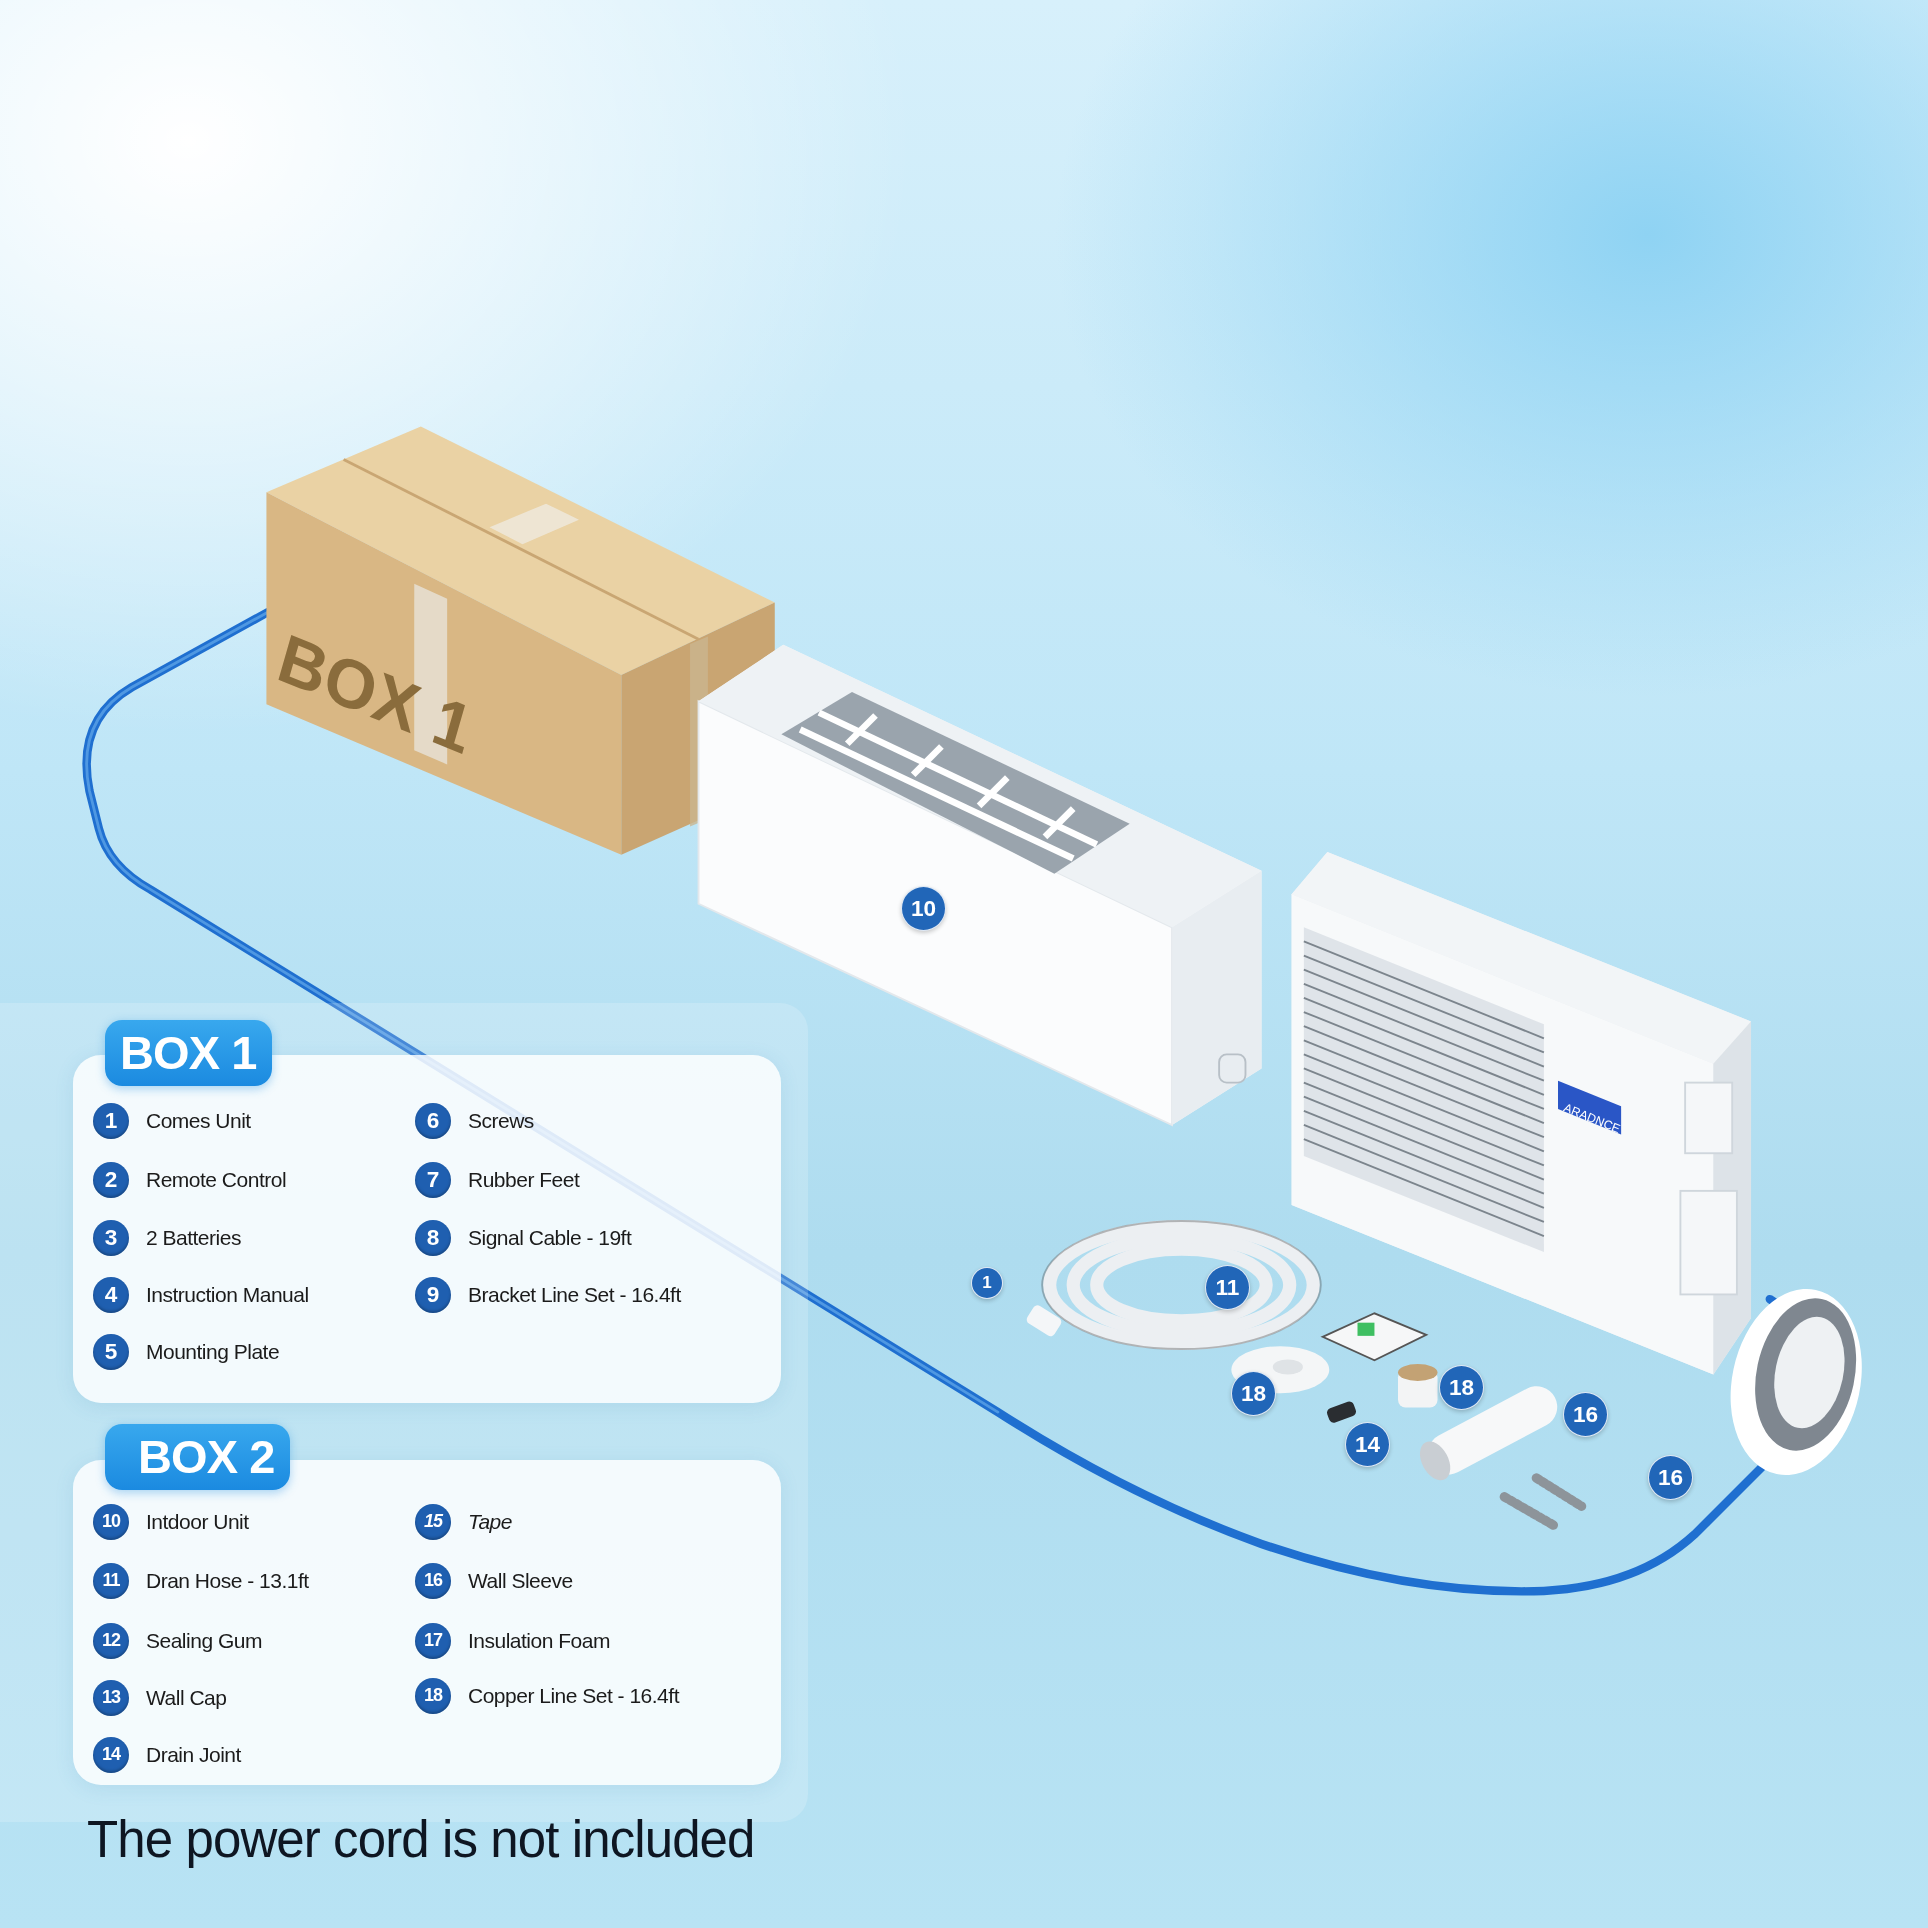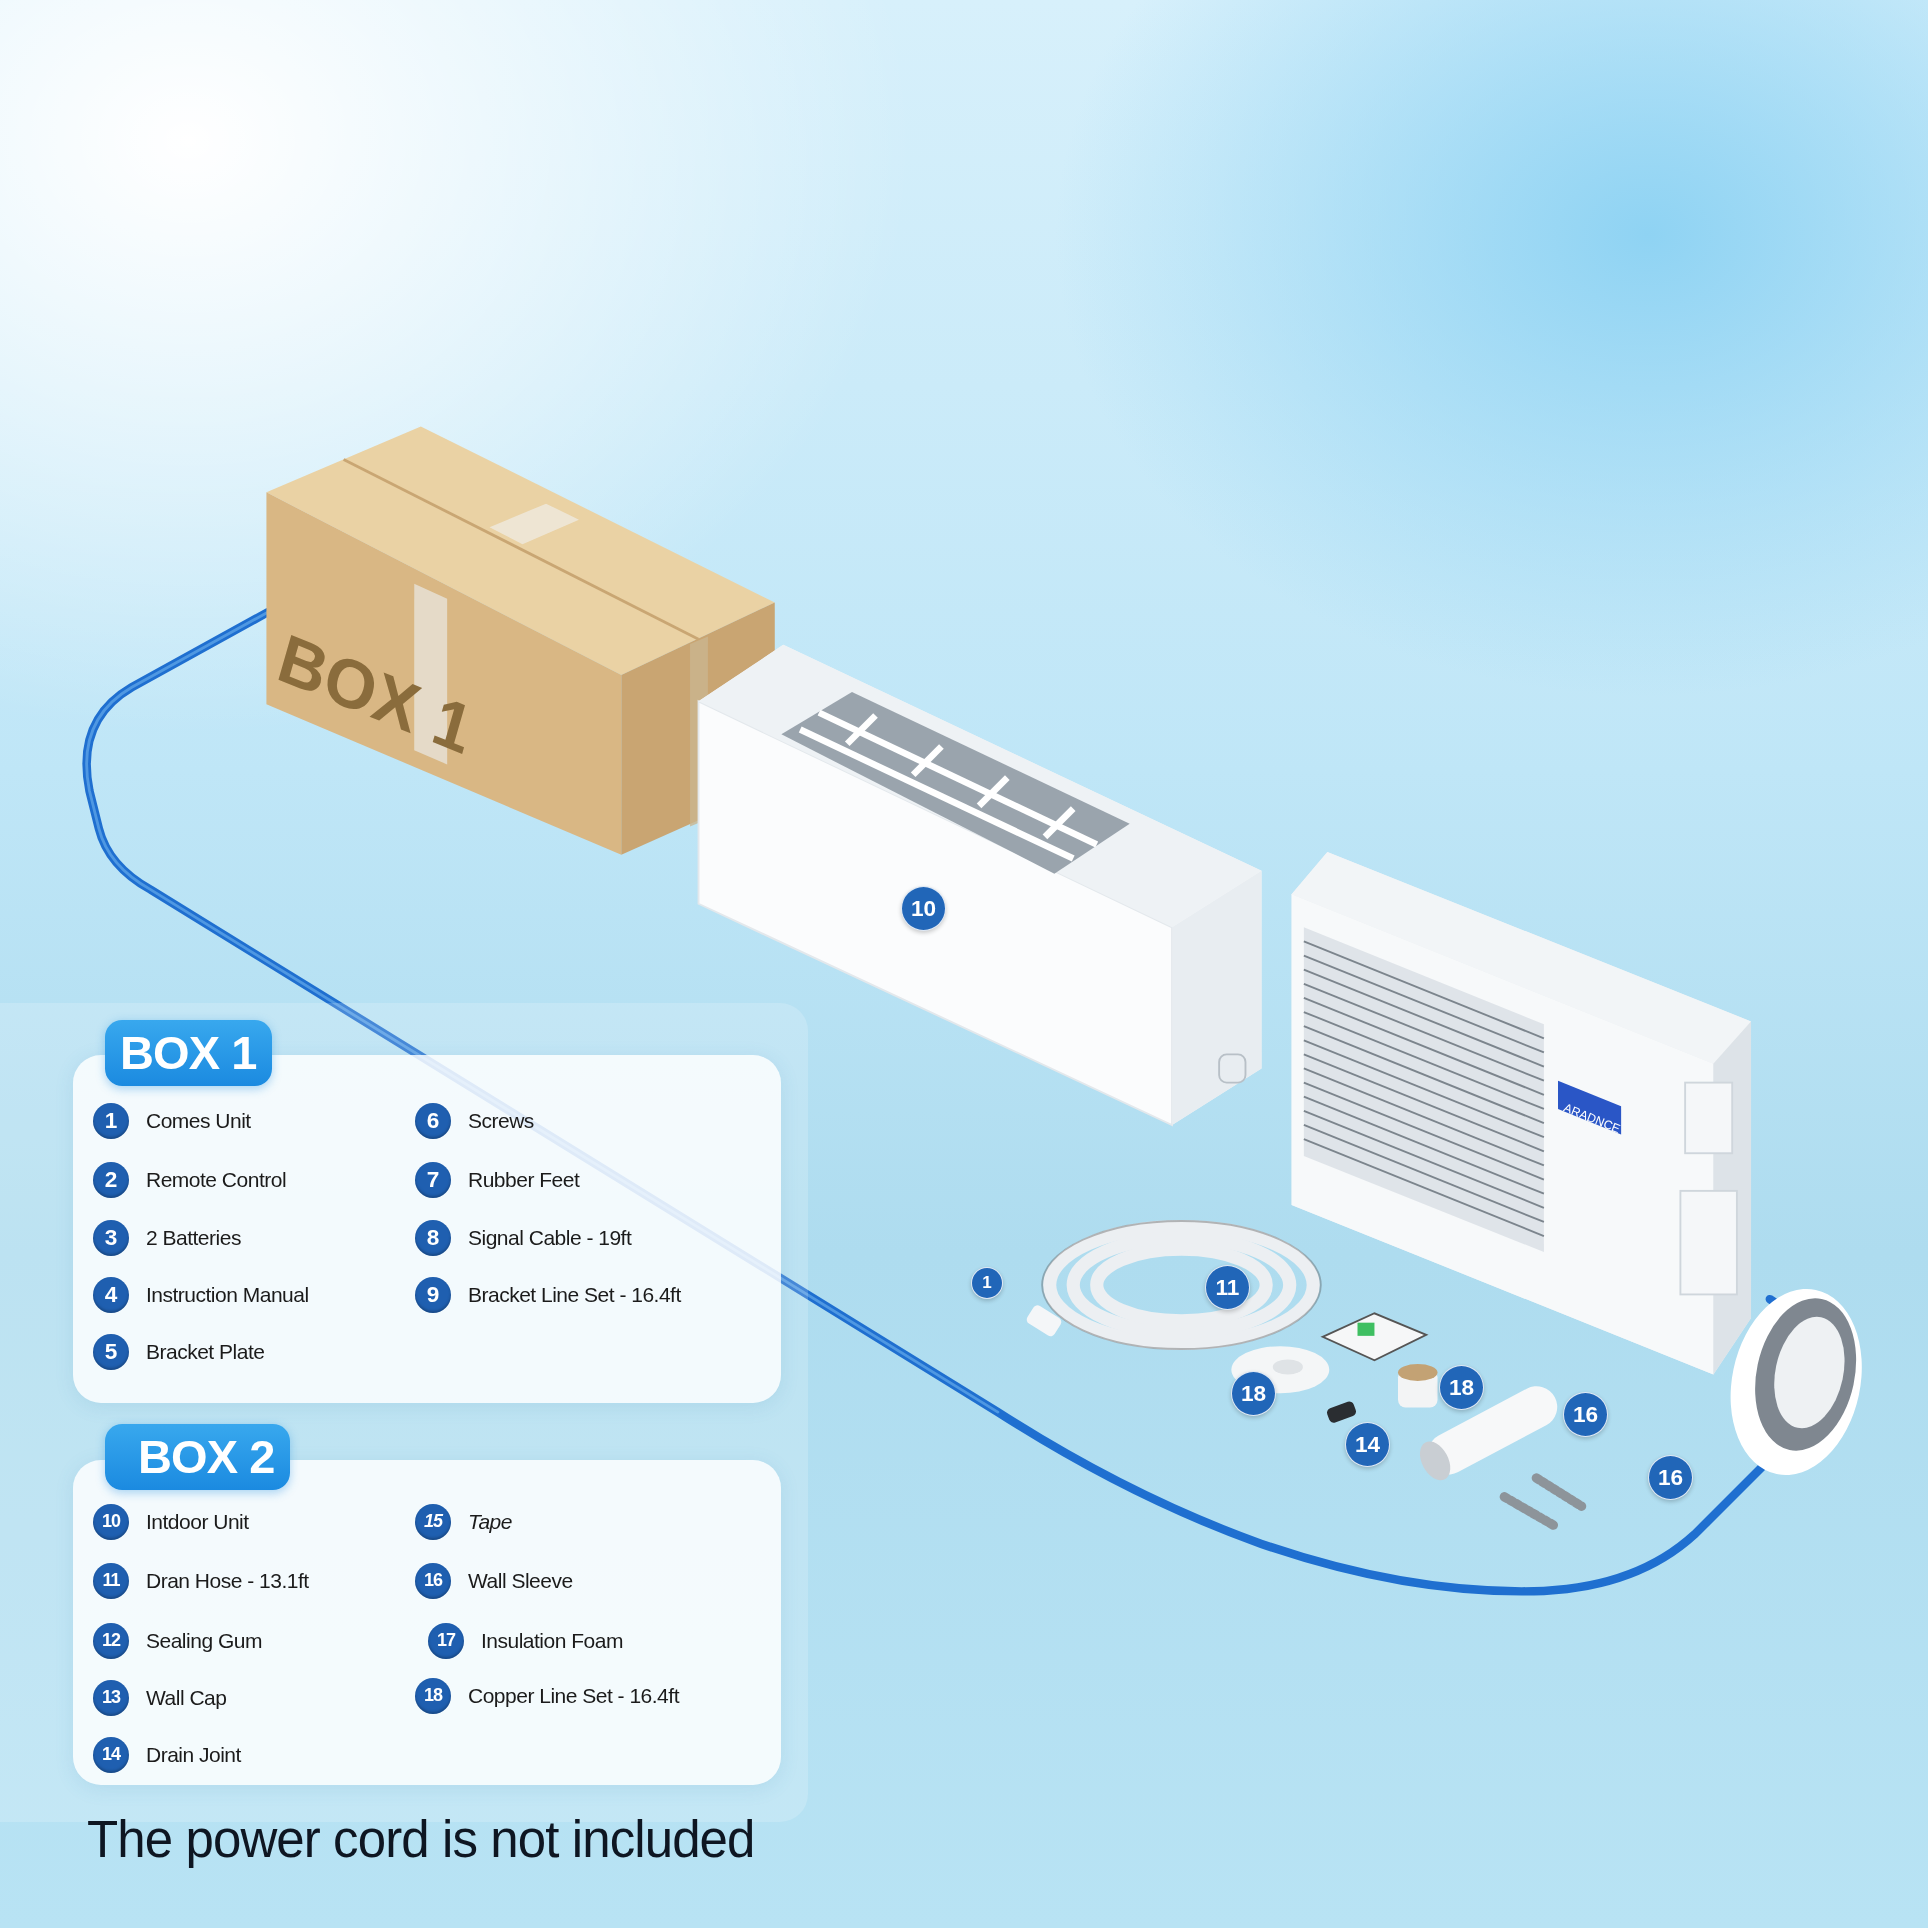--- a/index.html
+++ b/index.html
@@ -158,21 +158,21 @@
     <li class="item" style="left:93px;top:1217px;">
         <span class="num">3</span>
         <span class="label">2 Batteries</span>
       </li>
     <li class="item" style="left:93px;top:1274px;">
         <span class="num">4</span>
         <span class="label">Instruction Manual</span>
       </li>
     <li class="item" style="left:93px;top:1331px;">
         <span class="num">5</span>
-        <span class="label">Bracket Plate</span>
+        <span class="label">Mounting Plate</span>
       </li>
     <li class="item" style="left:415px;top:1100px;">
         <span class="num">6</span>
         <span class="label">Screws</span>
       </li>
     <li class="item" style="left:415px;top:1159px;">
         <span class="num">7</span>
         <span class="label">Rubber Feet</span>
       </li>
     <li class="item" style="left:415px;top:1217px;">
@@ -210,21 +210,21 @@
         <span class="label">Drain Joint</span>
       </li>
     <li class="item" style="left:415px;top:1501px;font-style:italic;">
         <span class="num small">15</span>
         <span class="label">Tape</span>
       </li>
     <li class="item" style="left:415px;top:1560px;">
         <span class="num small">16</span>
         <span class="label">Wall Sleeve</span>
       </li>
-    <li class="item" style="left:428px;top:1620px;">
+    <li class="item" style="left:415px;top:1620px;">
         <span class="num small">17</span>
         <span class="label">Insulation Foam</span>
       </li>
     <li class="item" style="left:415px;top:1675px;">
         <span class="num small">18</span>
         <span class="label">Copper Line Set - 16.4ft</span>
       </li>
   </ul>
 
   <div class="footnote">The power cord is not included</div>

